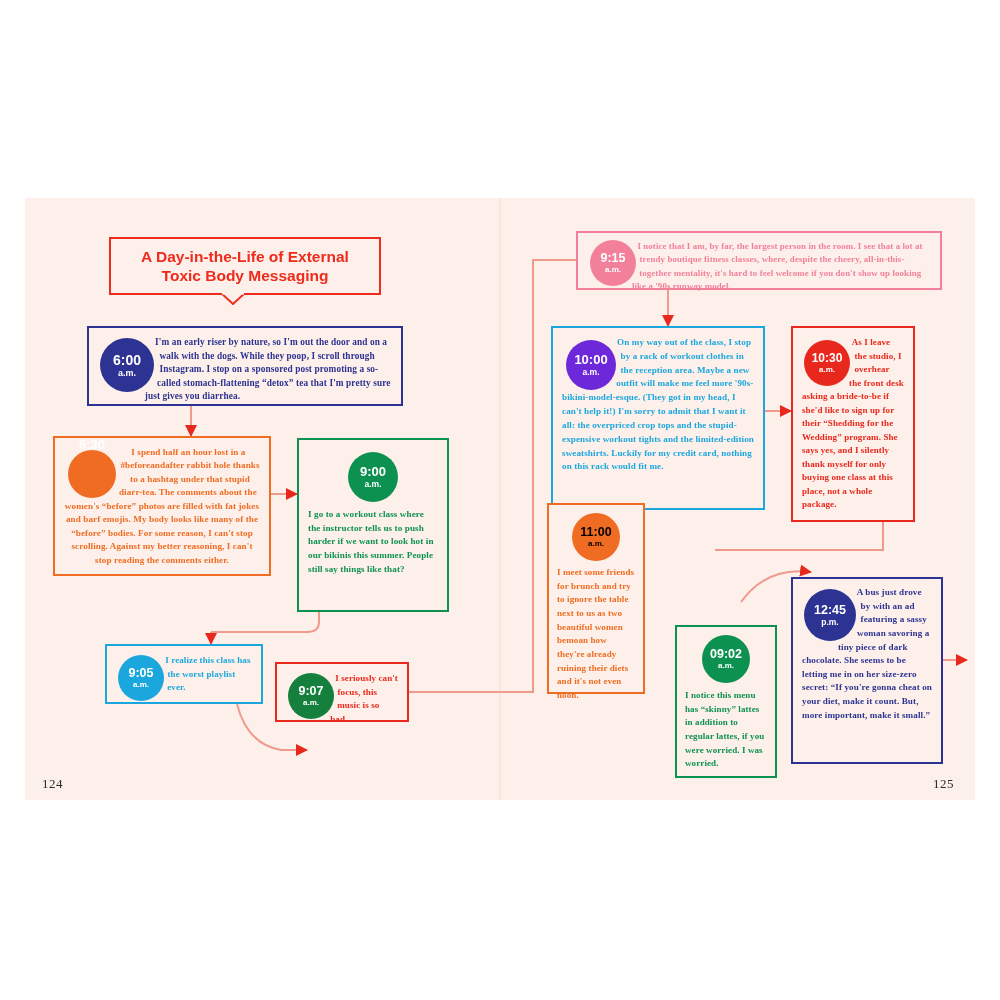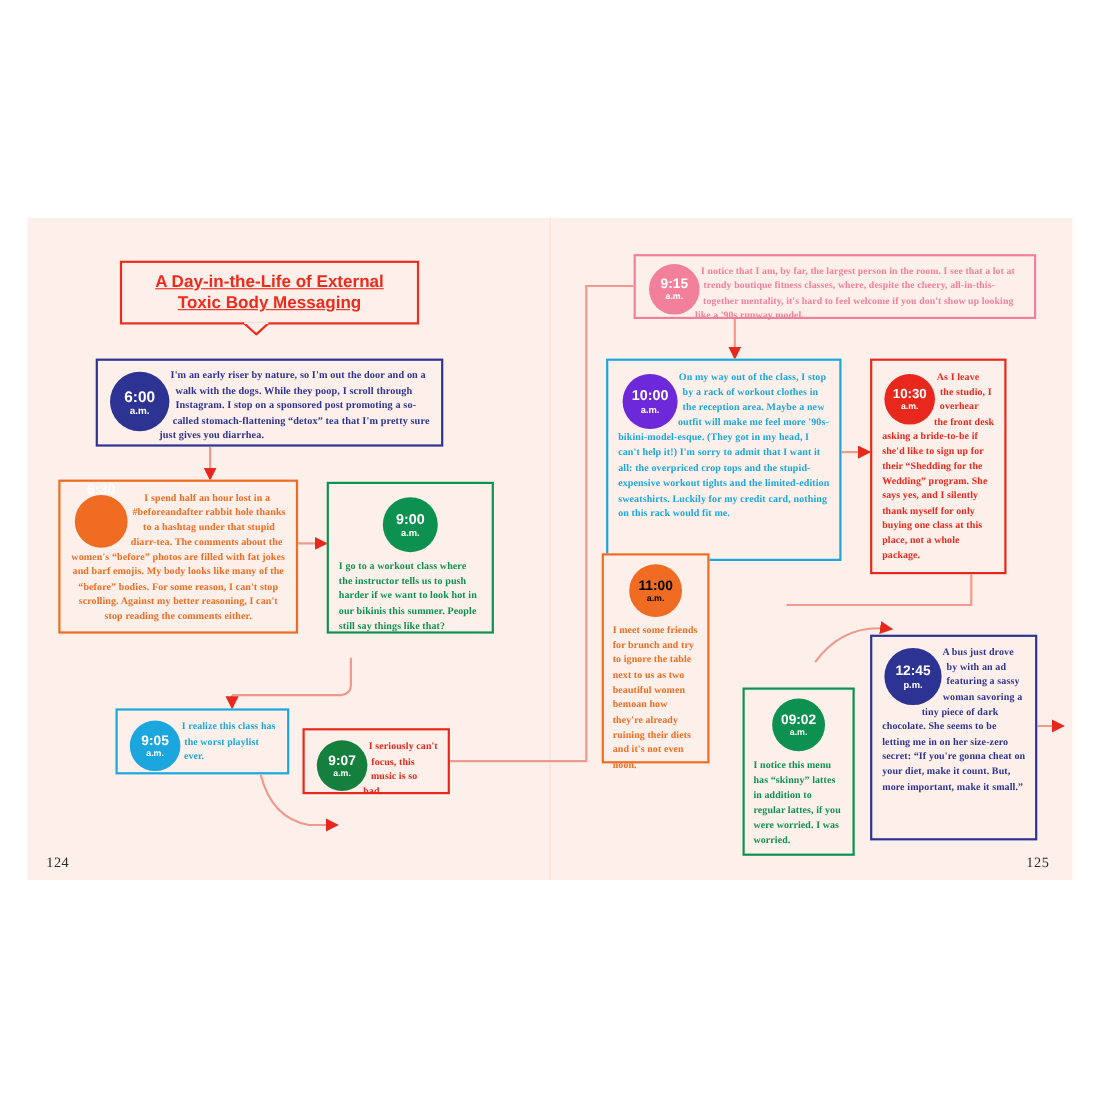--- a/index.html
+++ b/index.html
@@ -61,21 +61,21 @@
   #title-box{
     position:absolute; left:84px; top:39px;
     width:272px; height:58px;
     border:2px solid #ee2b1c;
     background:#fdf0ea;
     box-sizing:border-box;
     display:flex; align-items:center; justify-content:center;
   }
   #title-box .txt{
     color:#ee2b1c; font-weight:bold; font-size:15.5px;
-    line-height:1.25; text-align:center; padding:0 10px;text-decoration:underline;
+    line-height:1.25; text-align:center; padding:0 10px;
   }
 
   
   #wires{ position:absolute; left:0; top:0; width:950px; height:602px; pointer-events:none; }
 </style>
 </head>
 <body>
 
 <div id="spread">
 
@@ -135,21 +135,21 @@
   </div>
 
   <div class="node" id="n0630" style="left:28px;top:238px;width:218px;height:140px;border-color:#ef6c22;">
     <div class="badge" style="background:#ef6c22;width:48px;height:48px;font-size:13px;margin:4px 8px 0 4px;gap:48px;">
       <span class="t">6:30</span>
       <span class="p" style="font-size:8.5px;">a.m.</span>
     </div>
     <div class="body" style="color:#ef6c22;font-size:9.1px;line-height:1.48;text-align:center;">I spend half an hour lost in a #beforeandafter rabbit hole thanks to a hashtag under that stupid diarr-tea. The comments about the women's “before” photos are filled with fat jokes and barf emojis. My body looks like many of the “before” bodies. For some reason, I can't stop scrolling. Against my better reasoning, I can't stop reading the comments either.</div>
   </div>
 
-  <div class="node" id="n0900" style="left:272px;top:240px;width:152px;height:138px;border-color:#0d9150;">
+  <div class="node" id="n0900" style="left:272px;top:240px;width:152px;height:174px;border-color:#0d9150;">
     <div style="text-align:center;">
       <div style="display:inline-flex;flex-direction:column;align-items:center;justify-content:center;background:#0d9150;color:#fff;border-radius:50%;width:50px;height:50px;font-weight:bold;font-size:13px;margin:4px auto 6px;">
         <span style="line-height:1;">9:00</span>
         <span style="line-height:1;font-size:8.5px;margin-top:2px;">a.m.</span>
       </div>
     </div>
     <div class="body" style="color:#0d9150;font-size:9.1px;line-height:1.5;">I go to a workout class where the instructor tells us to push harder if we want to look hot in our bikinis this summer. People still say things like that?</div>
   </div>
 
   <div class="node" id="n0905" style="left:80px;top:446px;width:158px;height:60px;border-color:#1ba7de;">

